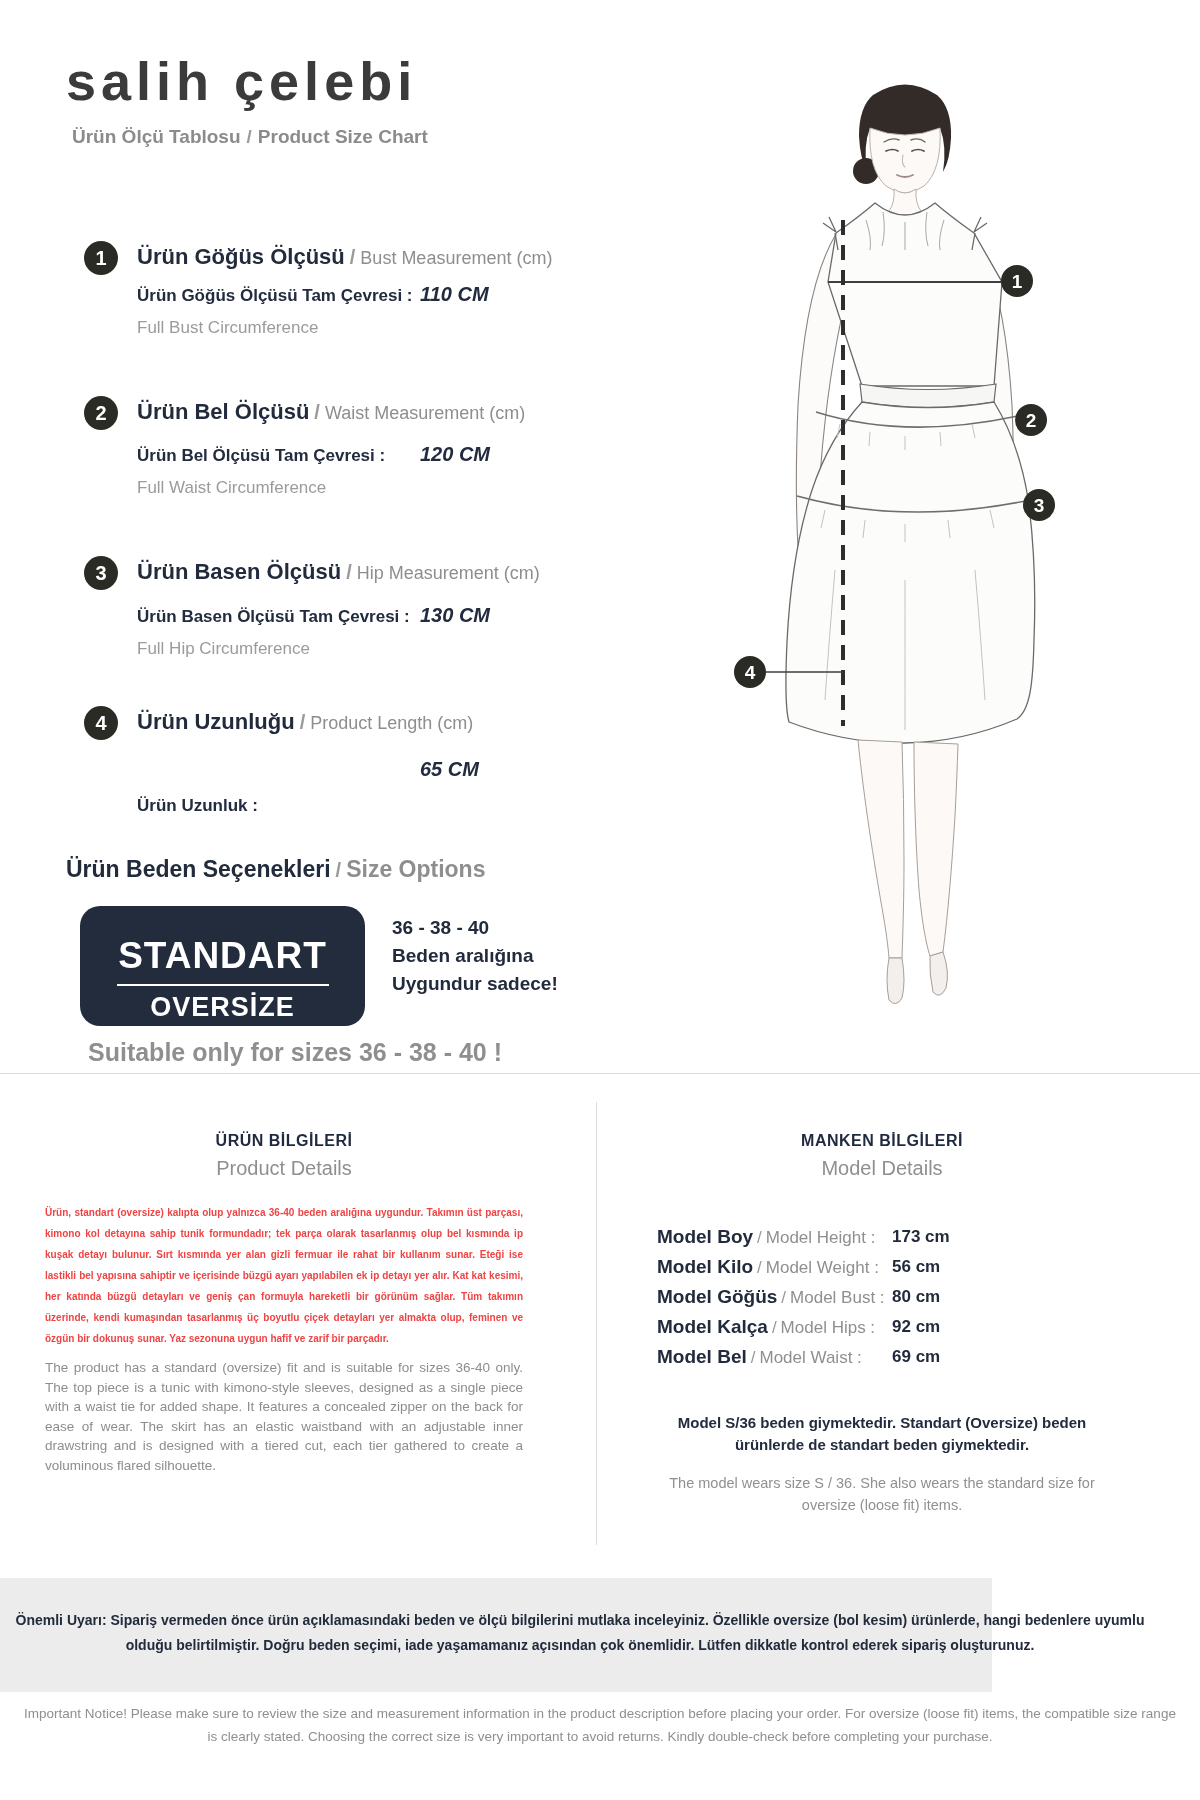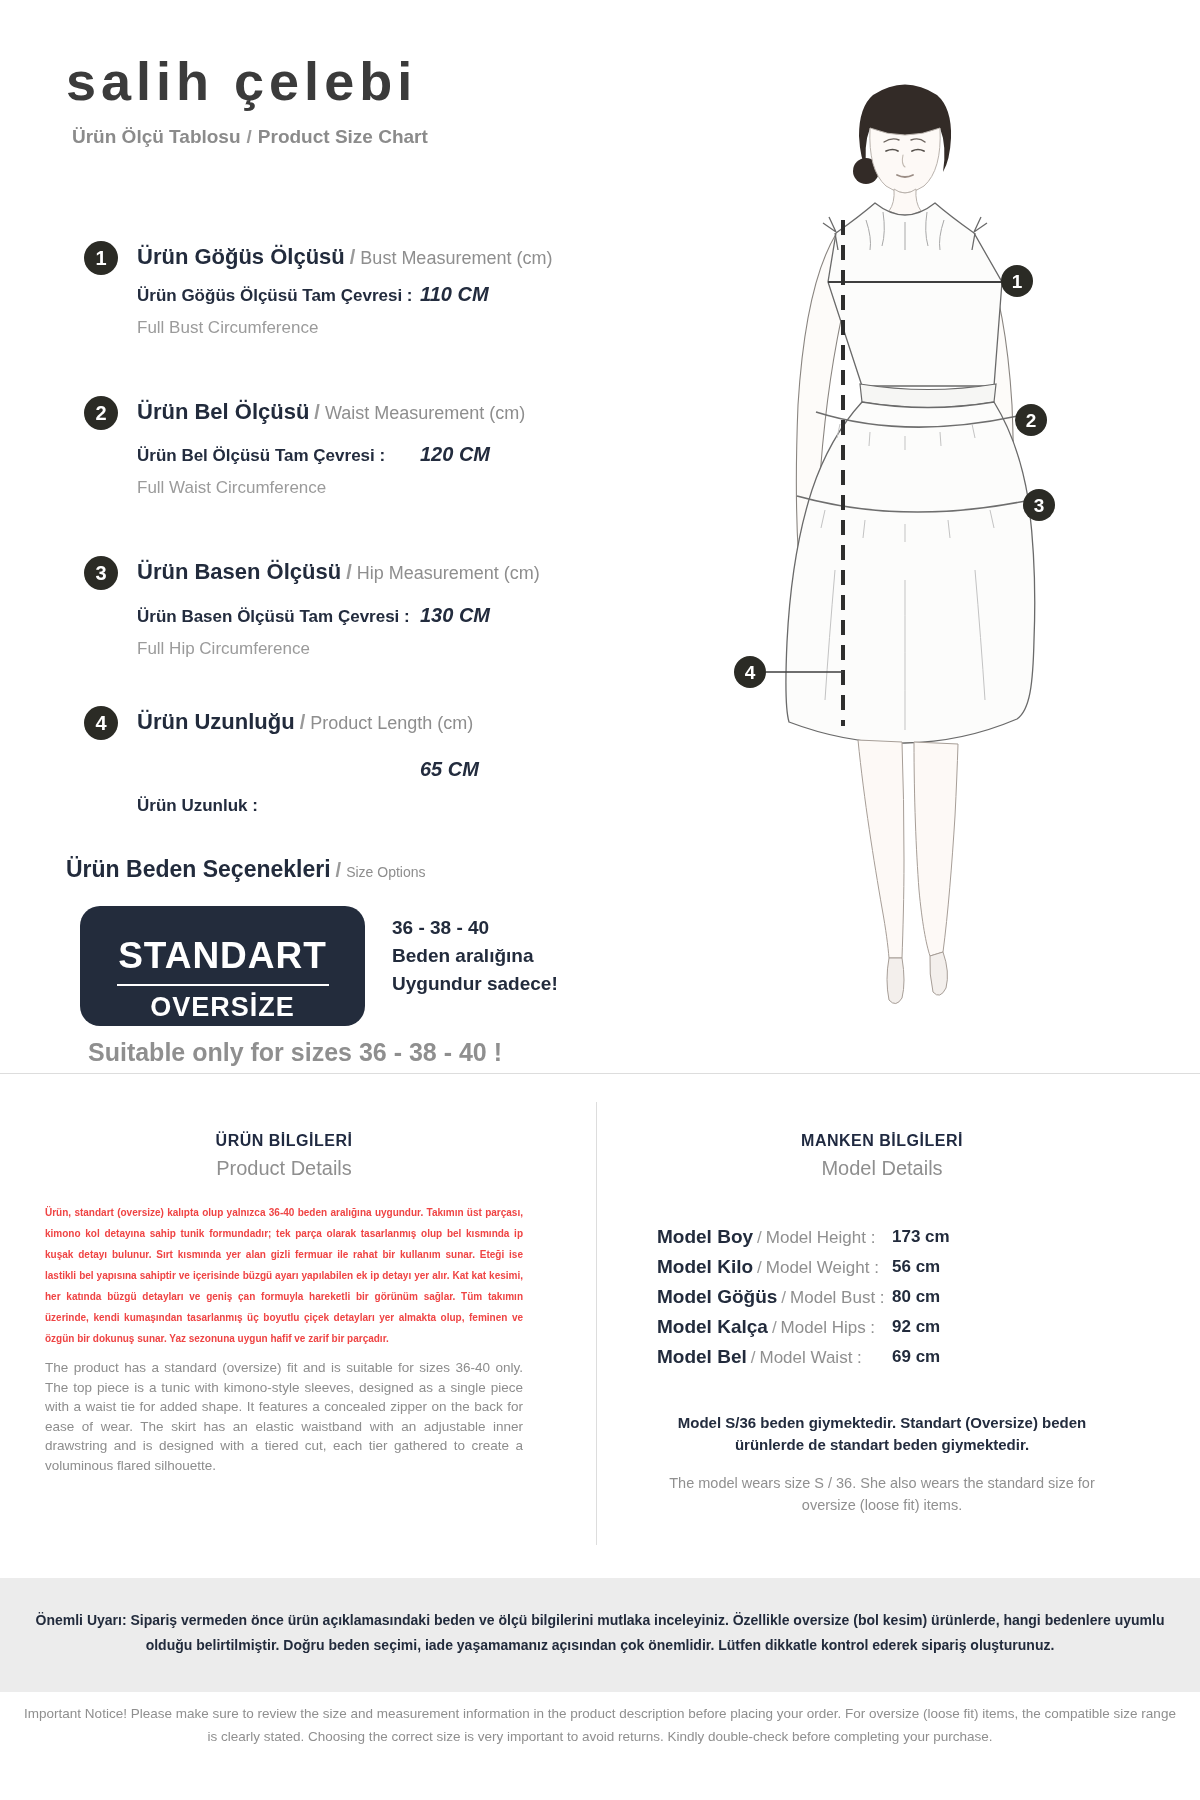--- a/index.html
+++ b/index.html
@@ -21,21 +21,21 @@
   .m-title { position:absolute; left:137px; font-size:22px; font-weight:700; color:#222b3c; white-space:nowrap; }
   .m-title .sep { font-size:20px; font-weight:700; color:#9a9a9a; padding:0 5px; }
   .m-title .en { font-size:18px; font-weight:400; color:#8e8e8e; }
   .m-label { position:absolute; left:137px; font-size:17px; font-weight:700; color:#232c3e; white-space:nowrap; }
   .m-value { position:absolute; left:420px; font-size:20px; font-weight:700; color:#232c3e; white-space:nowrap;font-style:italic; }
   .m-sub   { position:absolute; left:137px; font-size:17px; font-weight:400; color:#9b9b9b; white-space:nowrap; }
 
   
   .size-heading { position:absolute; left:66px; top:856px; font-size:23px; font-weight:700; color:#222b3c; white-space:nowrap; }
   .size-heading .sep { font-size:20px; color:#9a9a9a; padding:0 5px; }
-  .size-heading .en { font-size:14px; font-weight:400; color:#8e8e8e; }
+  .size-heading .en { font-size:23px; font-weight:700; color:#8e8e8e; }
   .badge { position:absolute; left:80px; top:906px; width:285px; height:120px;
     background:#232c3c; border-radius:20px; color:#ffffff; text-align:center; }
   .badge-top { margin-top:29px; font-size:37px; font-weight:700; letter-spacing:1px; }
   .badge-divider { width:212px; height:2px; background:#ffffff; margin:7px auto 6px auto; }
   .badge-bottom { font-size:27px; font-weight:800; letter-spacing:1px; }
   .badge-note { position:absolute; left:392px; top:914px; font-size:19px; font-weight:700; color:#222b3c; line-height:28px; }
   .suitable { position:absolute; left:88px; top:1038px; font-size:25px; font-weight:700; color:#8f8f8f; white-space:nowrap; }
 
   .hr1 { position:absolute; left:0; top:1073px; width:1200px; height:1px; background:#dddddd; }
   .vdiv { position:absolute; left:596px; top:1102px; width:1px; height:443px; background:#dddddd; }
@@ -52,21 +52,21 @@
   .mrow { position:relative; height:30px; font-size:19px; white-space:nowrap; }
   .mrow .tr  { font-weight:700; color:#222b3c; }
   .mrow .sep { font-size:17px; color:#9a9a9a; padding:0 4px; }
   .mrow .en  { font-size:17px; color:#8f8f8f; }
   .mrow .val { position:absolute; left:235px; top:1px; font-size:17px; font-weight:700; color:#222b3c; }
 
   .note-tr { width:480px; margin:36px auto 0 auto; text-align:center; font-size:15px; font-weight:700; color:#232c3e; line-height:22px; }
   .note-en { width:480px; margin:16px auto 0 auto; text-align:center; font-size:14.5px; font-weight:400; color:#909090; line-height:22px; }
 
   
-  .band { position:absolute; left:0; top:1578px; width:1200px; height:114px; background:#ececec; }
+  .band { position:absolute; left:0; top:1578px; width:992px; height:114px; background:#ececec; }
   .band-text { width:1160px; margin:0 auto; padding-top:30px; text-align:center;
     font-size:14px; font-weight:700; color:#222b3c; line-height:25px; }
   .footer-en { position:absolute; left:0; top:1702px; width:1200px; }
   .footer-en-text { width:1160px; margin:0 auto; text-align:center; font-size:13.5px; color:#8f8f8f; line-height:23px; }
 
   
   .figure { position:absolute; left:700px; top:50px; width:380px; height:1000px; }
 </style>
 </head>
 <body>

